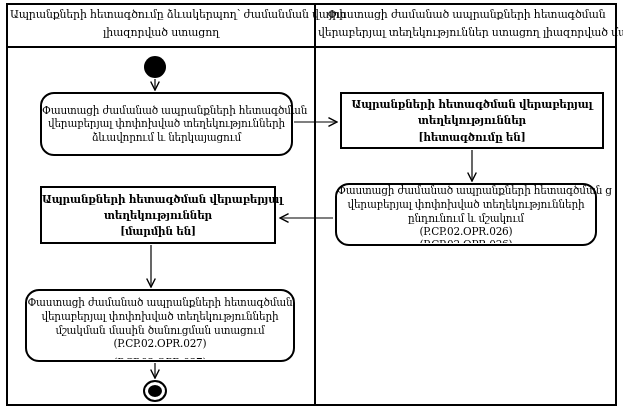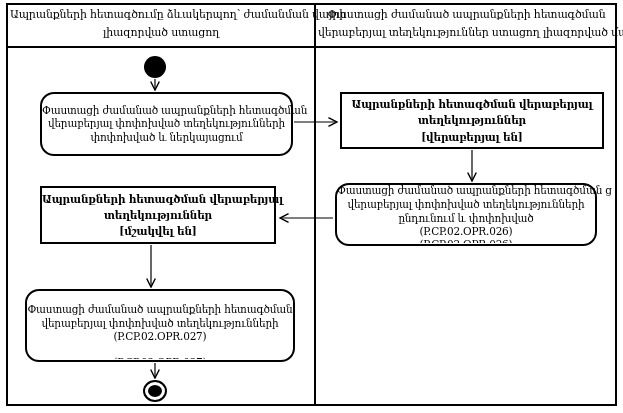--- a/index.html
+++ b/index.html
@@ -77,46 +77,47 @@
   <div class="lane-header lh-right">
     <span>Փաստացի ժամանած ապրանքների հետագծման</span>
     <span>վերաբերյալ տեղեկություններ ստացող լիազորված մարմին</span>
   </div>
 
   <div class="start-node"></div>
 
   <div class="activity" id="activity-025">
     <span>Փաստացի ժամանած ապրանքների հետագծման</span>
     <span>վերաբերյալ փոփոխված տեղեկությունների</span>
-    <span>փոփոխված և ներկայացում</span>
+    <span>ձևավորում և ներկայացում</span>
   </div>
 
   <div class="object" id="object-presented">
     <span>Ապրանքների հետագծման վերաբերյալ</span>
     <span>տեղեկություններ</span>
-    <span>[վերաբերյալ են]</span>
+    <span>[հետագծումը են]</span>
   </div>
 
   <div class="activity" id="activity-026">
     <span>Փաստացի ժամանած ապրանքների հետագծման ց</span>
     <span>վերաբերյալ փոփոխված տեղեկությունների</span>
-    <span>ընդունում և փոփոխված</span>
+    <span>ընդունում և մշակում</span>
     <span>(P.CP.02.OPR.026)</span>
     <div class="clip-line clip-5">(P.CP.02.OPR.026)</div>
   </div>
 
   <div class="object" id="object-processed">
     <span>Ապրանքների հետագծման վերաբերյալ</span>
     <span>տեղեկություններ</span>
-    <span>[մշակվել են]</span>
+    <span>[մարմին են]</span>
   </div>
 
   <div class="activity" id="activity-027">
     <span>Փաստացի ժամանած ապրանքների հետագծման</span>
     <span>վերաբերյալ փոփոխված տեղեկությունների</span>
+    <span>մշակման մասին ծանուցման ստացում</span>
     <span>(P.CP.02.OPR.027)</span>
     <div class="clip-line clip-3">(P.CP.02.OPR.027)</div>
   </div>
 
   <div class="end-node">
     <div class="end-inner"></div>
   </div>
 
 </div>
 

